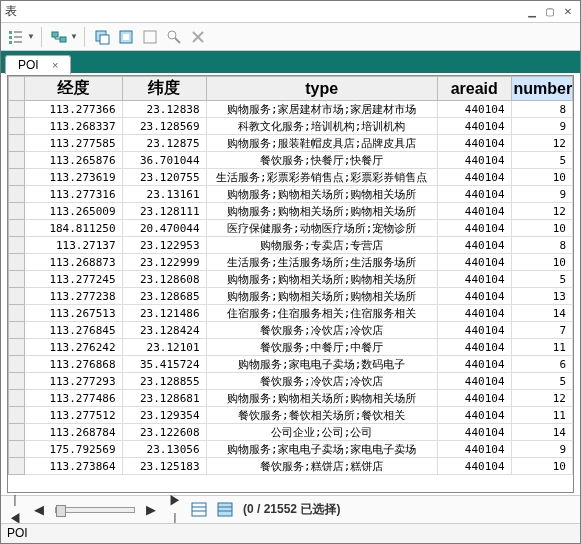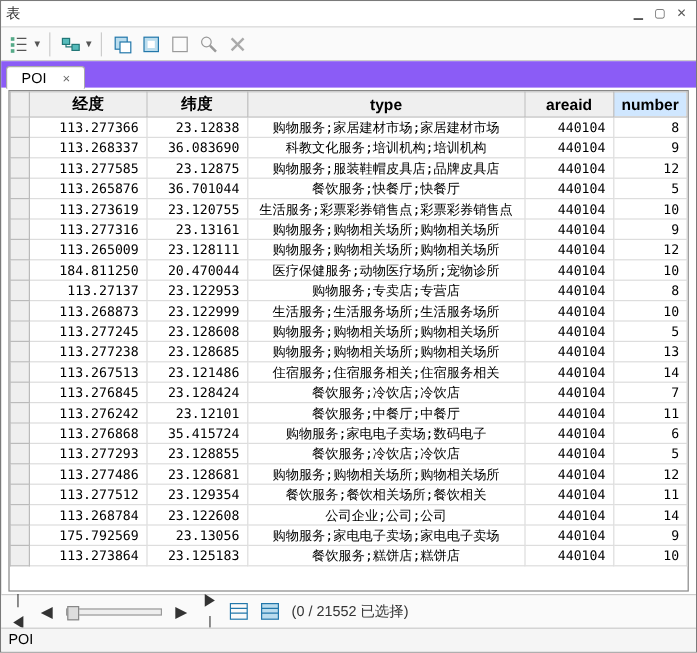--- a/index.html
+++ b/index.html
@@ -5,43 +5,43 @@
   * { box-sizing: border-box; }
   body { margin: 0; font-family: "Microsoft YaHei", Arial, sans-serif; font-size: 12px; background: #fff; }
   .window { width: 581px; height: 544px; border: 1px solid #7a7a7a; display: flex; flex-direction: column; background: #fff; }
   .titlebar { height: 22px; background: #fff; display: flex; align-items: center; padding: 0 4px; border-bottom: 1px solid #ccc; }
   .titlebar .title { flex: 1; font-size: 12px; color: #333; }
   .titlebar .winbtn { width: 16px; height: 14px; margin-left: 2px; font-size: 10px; text-align: center; line-height: 14px; color: #555; cursor: pointer; }
   .toolbar { height: 28px; border-bottom: 1px solid #ccc; display: flex; align-items: center; padding: 0 4px; gap: 2px; background: #fafafa; }
   .tbtn { width: 22px; height: 22px; display: flex; align-items: center; justify-content: center; border-radius: 2px; }
   .tsep { width: 1px; height: 20px; background: #ccc; margin: 0 4px; }
   .dd { font-size: 8px; color: #555; margin-left: -2px; }
-  .tabbar { height: 22px; display: flex; align-items: flex-end; padding-left: 4px; background: #8b5cf6; }
+  .tabbar { height: 22px; display: flex; align-items: flex-end; padding-left: 4px; background: #0f766e; }
   .tab { padding: 2px 12px; background: #fff; border: 1px solid #aaa; border-bottom: none; border-radius: 3px 3px 0 0; font-size: 12px; position: relative; top: 1px; }
   .tab .x { margin-left: 10px; color: #666; cursor: pointer; font-size: 11px; }
   .grid-wrap { flex: 1; border: 1px solid #888; margin: 2px 6px 2px 6px; overflow: hidden; position: relative; background: #fff; }
   .grid { width: 100%; border-collapse: collapse; table-layout: fixed; }
-  .grid th { background: #efefef; border: 1px solid #bbb; font-weight: bold; font-size: 13px; padding: 1px 2px; height: 18px; text-align: center; overflow: hidden; white-space: nowrap; }
+  .grid th { background: #efefef; border: 1px solid #bbb; font-weight: bold; font-size: 16px; padding: 1px 2px; height: 18px; text-align: center; overflow: hidden; white-space: nowrap; }
   .grid th.selcol { background: #d0e7ff; }
   .grid td { border: 1px solid #ddd; font-size: 11px; padding: 0 3px; height: 17px; white-space: nowrap; overflow: hidden; text-overflow: ellipsis; font-family: "SimSun", monospace; }
   .grid td.rowhead { background: #efefef; border: 1px solid #bbb; width: 16px; }
   .grid td.lng, .grid td.lat, .grid td.areaid, .grid td.num { text-align: right; padding-right: 6px; }
   .grid td.type { text-align: center; }
   .col-rh { width: 16px; }
   .col-lng { width: 95px; }
   .col-lat { width: 82px; }
   .col-type { width: 226px; }
   .col-areaid { width: 72px; }
   .col-num { width: 60px; }
   .nav { height: 28px; border-top: 1px solid #ccc; display: flex; align-items: center; padding: 0 6px; gap: 8px; background: #fafafa; }
   .navbtn { width: 16px; text-align: center; font-size: 13px; color: #333; cursor: pointer; }
   .navslider { width: 80px; height: 6px; border: 1px solid #999; background: #eee; position: relative; }
   .navslider .thumb { position: absolute; left: 0; top: -3px; width: 10px; height: 12px; background: #ddd; border: 1px solid #888; }
   .navicon { width: 18px; height: 16px; }
-  .navtext { font-size: 12px; color: #333; }
+  .navtext { font-size: 12px; color: #333; font-weight: bold; }
   .status { height: 20px; border-top: 1px solid #ccc; padding: 2px 6px; font-size: 12px; background: #f5f5f5; }
 </style>
 </head>
 <body>
 
 <div class="window">
 
   <div class="titlebar">
     <div class="title">表</div>
     <div class="winbtn">▁</div>
@@ -134,21 +134,21 @@
             <td class="rowhead"></td>
             <td class="lng">113.277366</td>
             <td class="lat">23.12838</td>
             <td class="type">购物服务;家居建材市场;家居建材市场</td>
             <td class="areaid">440104</td>
             <td class="num">8</td>
           </tr>
           <tr>
             <td class="rowhead"></td>
             <td class="lng">113.268337</td>
-            <td class="lat">36.083690</td>
+            <td class="lat">23.128569</td>
             <td class="type">科教文化服务;培训机构;培训机构</td>
             <td class="areaid">440104</td>
             <td class="num">9</td>
           </tr>
           <tr>
             <td class="rowhead"></td>
             <td class="lng">113.277585</td>
             <td class="lat">23.12875</td>
             <td class="type">购物服务;服装鞋帽皮具店;品牌皮具店</td>
             <td class="areaid">440104</td>

